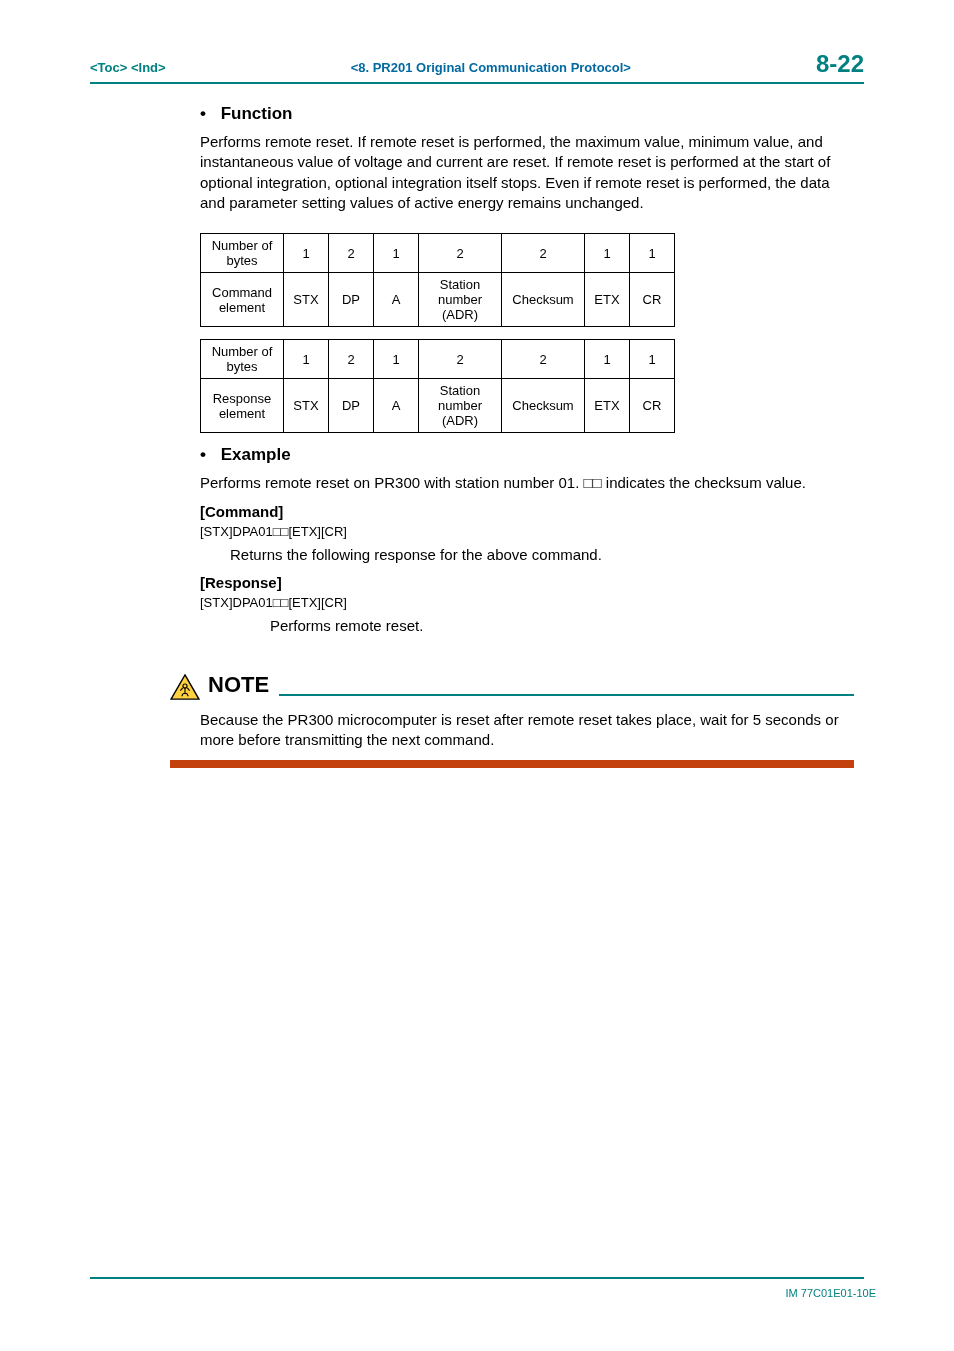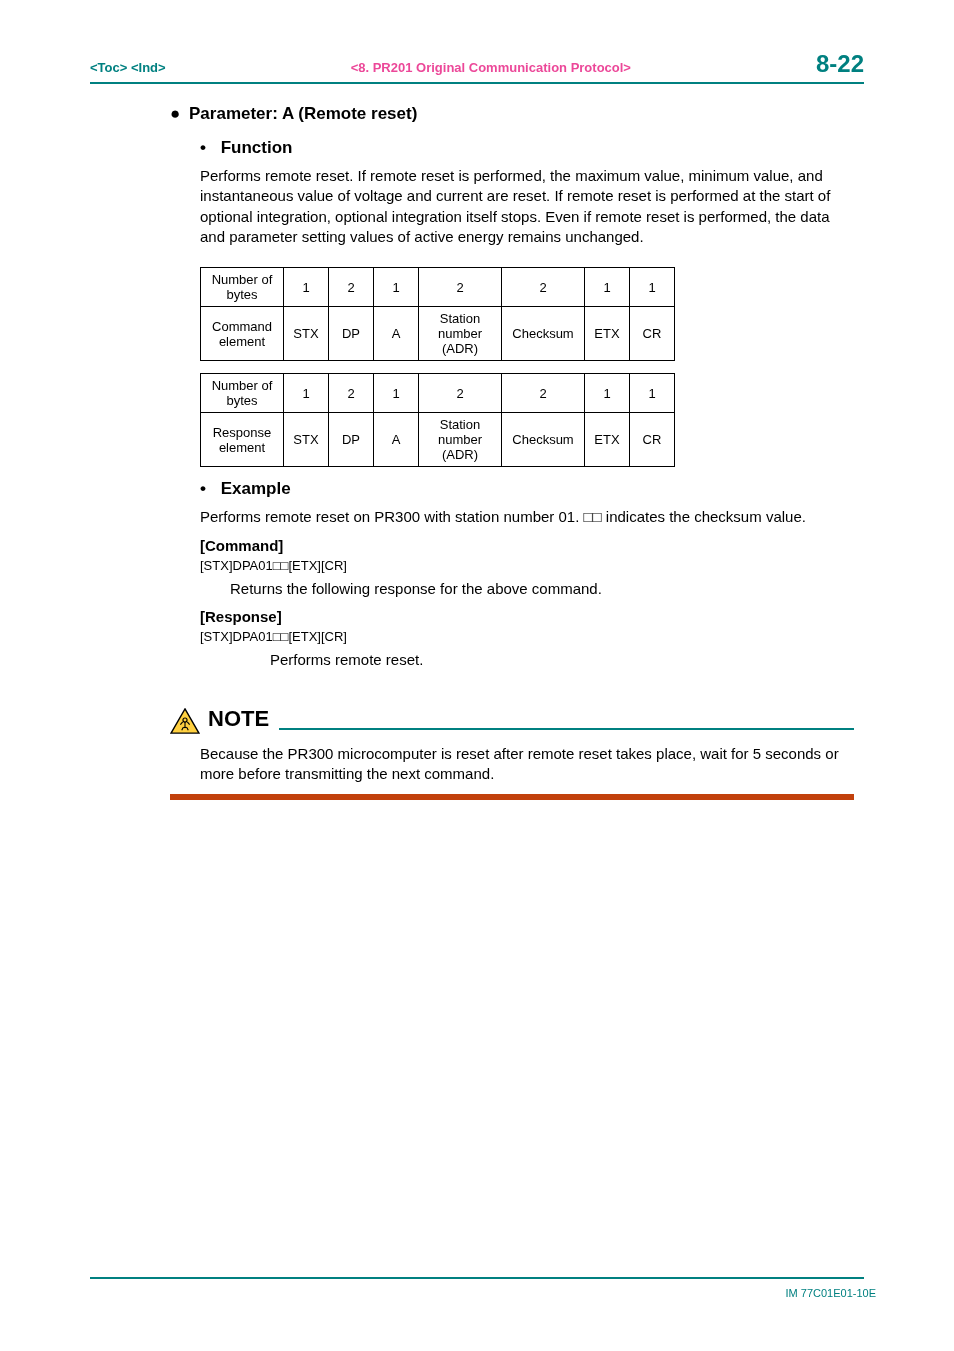--- a/index.html
+++ b/index.html
@@ -23,21 +23,21 @@
     border-bottom: 2px solid #008080;
     padding-bottom: 4px;
     margin-bottom: 20px;
   }
   .header-left {
     color: #008080;
     font-weight: bold;
     font-size: 13px;
   }
   .header-center {
-    color: #ec4899;
+    color: #0369a1;
     font-weight: bold;
     font-size: 13px;
   }
   .header-right {
     color: #008080;
     font-weight: bold;
     font-size: 24px;
   }
   .content {
     padding-left: 80px;
@@ -118,21 +118,21 @@
   }
   .note-line {
     flex: 1;
     border-bottom: 2px solid #008080;
     margin-bottom: 4px;
   }
   .note-text {
     font-size: 15px;
     line-height: 1.35;
     padding: 10px 0 10px 30px;
-    border-bottom: 6px solid #c2410c;
+    border-bottom: 8px solid #c2410c;
   }
   .footer-line {
     position: absolute;
     bottom: 72px;
     left: 90px;
     right: 90px;
     border-top: 2px solid #008080;
   }
   .footer-text {
     position: absolute;
@@ -151,24 +151,20 @@
     <div class="header-left">
       <span>&lt;Toc&gt;</span>
       <span>&lt;Ind&gt;</span>
     </div>
     <div class="header-center">&lt;8.  PR201 Original Communication Protocol&gt;</div>
     <div class="header-right">8-22</div>
   </div>
 
   <div class="content">
 
-    <p class="h-param">
-      <span class="bullet-round">●</span>
-      <span>Parameter: A (Remote reset)</span>
-    </p>
 
     <p class="h-sub">
       <span class="sub-bullet">•</span>
       <span>Function</span>
     </p>
     <p class="para">Performs remote reset. If remote reset is performed, the maximum value, minimum value, and instantaneous value of voltage and current are reset. If remote reset is performed at the start of optional integration, optional integration itself stops. Even if remote reset is performed, the data and parameter setting values of active energy remains unchanged.</p>
 
 
     <table class="frame">
       <tbody>

